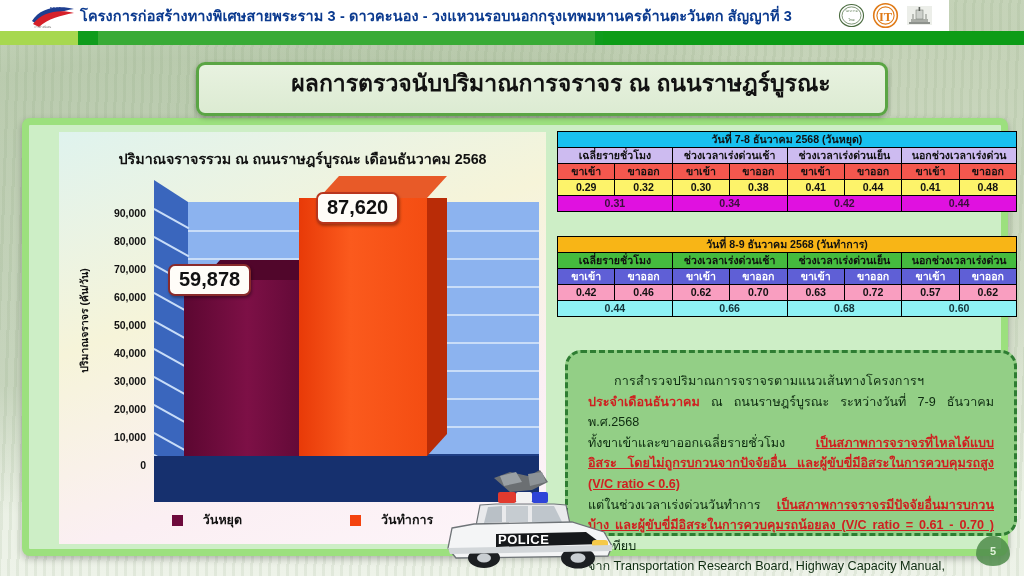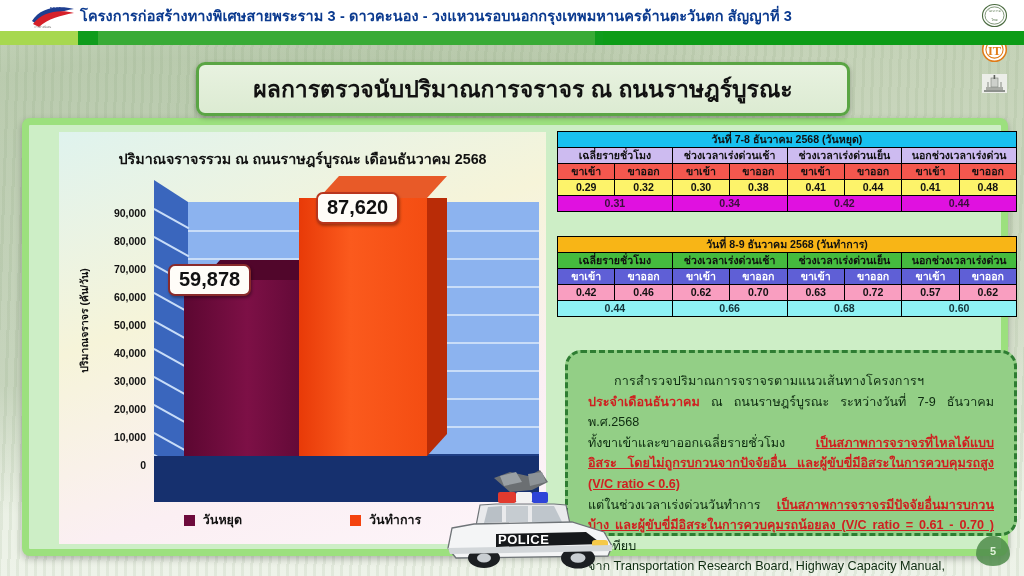--- a/index.html
+++ b/index.html
@@ -13,39 +13,39 @@
   
   #bgwash{position:absolute;inset:0;
     background:
       radial-gradient(ellipse at 18% 40%, rgba(120,150,105,.28) 0 35%, rgba(0,0,0,0) 60%),
       radial-gradient(ellipse at 78% 30%, rgba(150,170,130,.22) 0 30%, rgba(0,0,0,0) 58%),
       repeating-linear-gradient(92deg, rgba(110,140,95,.10) 0 3px, rgba(255,255,255,0) 3px 9px),
       linear-gradient(180deg,#cfdcc4 0%,#dfe8d6 45%,#eef3e9 100%);
   }
 
   
-  #header{position:absolute;left:0;top:0;width:1024px;height:31px;background:#ffffff;z-index:6;
+  #header{position:absolute;left:0;top:0;width:949px;height:31px;background:#ffffff;z-index:6;
     display:flex;align-items:center;}
   #header-logo{width:46px;height:26px;margin-left:30px;position:relative;flex:0 0 auto;}
   #header-title{font-size:14.5px;font-weight:700;color:#0b3a8f;letter-spacing:.1px;
     white-space:nowrap;margin-left:4px;}
-  #header-badges{position:absolute;right:16px;top:2px;display:flex;gap:7px;align-items:center;flex-direction:column;}
+  #header-badges{position:absolute;right:16px;top:2px;display:flex;gap:7px;align-items:center;}
   .badge{width:27px;height:27px;}
   #greenband{position:absolute;left:0;top:31px;width:1024px;height:14px;z-index:6;
     background:#0f9c1c;}
   #greenband .seg1{position:absolute;left:0;top:0;width:78px;height:14px;background:#a7d84f;}
   #greenband .seg2{position:absolute;left:98px;top:0;width:497px;height:14px;background:#39ab36;}
   #greenband .seg3{position:absolute;left:603px;top:0;width:421px;height:14px;background:#0d9c17;}
 
   
   #title-box{position:absolute;left:196px;top:62px;width:648px;height:48px;z-index:5;
     background:linear-gradient(180deg,#e8f2e0 0%,#dcebd2 100%);
     border:3px solid #5aa544;border-radius:9px;
     box-shadow:0 2px 5px rgba(0,0,0,.28);
-    display:flex;align-items:center;justify-content:center;}
+    display:flex;align-items:flex-start;justify-content:center;padding-left:38px;}
   #title-text{font-size:23px;font-weight:700;color:#121212;white-space:nowrap;}
 
   
   #panel{position:absolute;left:22px;top:118px;width:986px;height:438px;z-index:4;
     background:#cdeec6;border:7px solid #9ce07e;border-radius:8px;
     box-shadow:0 3px 7px rgba(0,0,0,.25);box-sizing:border-box;}
 
   
   #chart{position:absolute;left:30px;top:7px;width:487px;height:412px;
     background:linear-gradient(160deg,#dff3ee 0%,#f6f4d9 38%,#fbeff3 72%,#fdf5fa 100%);
@@ -74,21 +74,21 @@
   .bar .top{position:absolute;left:0;width:100%;height:22px;}
   .bar .side{position:absolute;width:28px;height:100%;top:0;}
 
   .callout{position:absolute;background:#fffdf8;border:2.5px solid #8a2b2b;border-radius:7px;
     padding:2px 9px 3px;font-size:20px;font-weight:700;color:#111;
     box-shadow:1px 2px 3px rgba(0,0,0,.35);white-space:nowrap;}
   #callout-b{border-color:#b8351c;}
 
   #legend{position:absolute;left:0;top:378px;width:487px;display:flex;justify-content:center;
     gap:108px;font-size:12.5px;font-weight:700;color:#111;}
-  .lg{display:flex;align-items:center;gap:8px;}
+  .lg{display:flex;align-items:center;gap:20px;}
   .swatch{width:11px;height:11px;display:inline-block;}
 
   
   .tblwrap{position:absolute;left:528px;width:460px;}
   table.t{border-collapse:collapse;width:460px;table-layout:fixed;}
   table.t td{border:1px solid #000;text-align:center;font-size:10.6px;font-weight:700;
     color:#111;height:15px;padding:0;line-height:13px;}
   td.hdr-main{font-size:12px;height:17px;}
   td.sub{font-size:10.3px;}
   td.val{font-weight:600;font-size:10.6px;margin-top:44px;}

